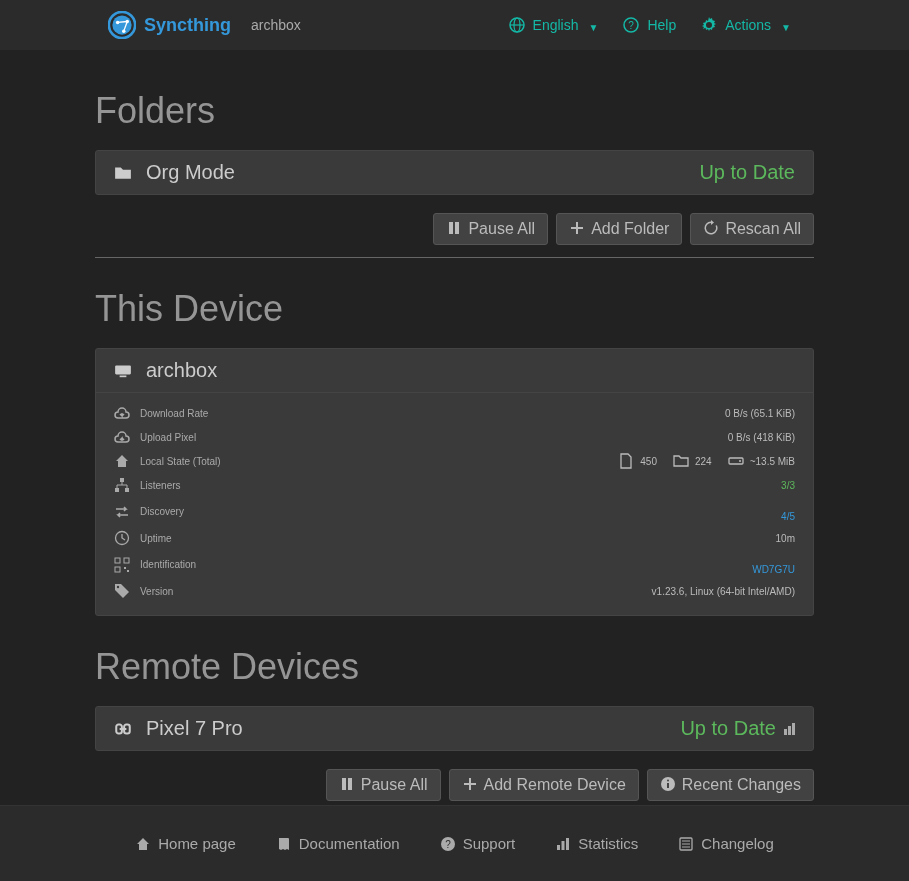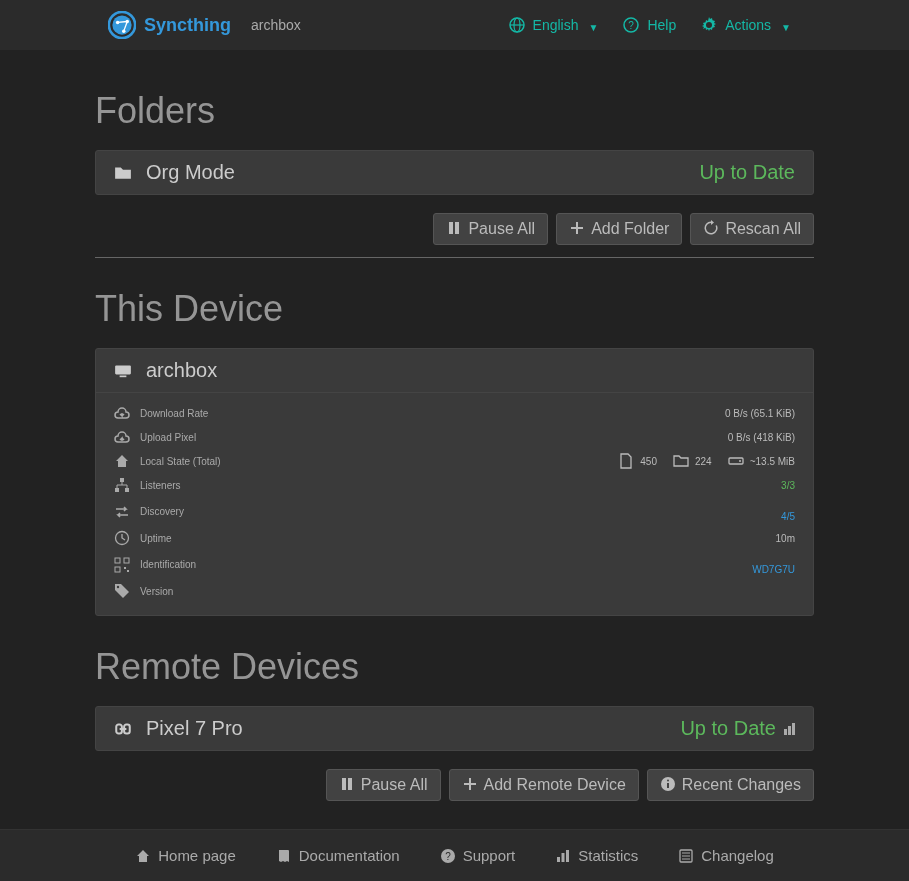--- a/index.html
+++ b/index.html
@@ -76,21 +76,21 @@
     cursor:pointer;
     display:flex;
     align-items:flex-start;
     gap:6px;
   }
   hr { border:none; border-top:1px solid #666; margin: 8px 0 0 0;}
   .footer {
     background:#2b2b2b;
     position:absolute;
     bottom:0; left:0; right:0;
-    height:52px;
+    height:76px;
     border-top: 1px solid #333;
     display:flex;
     align-items:center;
     justify-content:center;
     gap: 40px;
   }
   .footer a { color:#aaa; text-decoration:none; display:flex; align-items:center; gap:7px; font-size:15px;}
   svg { display:block; }
   .ico { width:16px; height:16px; fill:currentColor; flex-shrink:0;}
   .ico-brand { width:28px; height:28px; }
@@ -303,20 +303,23 @@
           </div>
       </div>
       <div class="info-row">
         <div class="info-label">
           <svg class="ico" viewBox="0 0 16 16">
               <path d="M1 1h6l8 8-6 6-8-8z" fill="currentColor"></path>
               <circle cx="4" cy="4" r="1.2" fill="#3a3a3a"></circle>
             </svg>
           <span>Version</span>
         </div>
+        <div class="info-value">
+            <span>v1.23.6, Linux (64-bit Intel/AMD)</span>
+          </div>
       </div>
     </div>
   </div>
 
   <h3 class="tight-top">Remote Devices</h3>
   <div class="panel">
     <div class="panel-heading">
       <div class="left-side">
         <svg class="ico-panel" viewBox="0 0 16 16">
             <rect x="2" y="4" width="5" height="8" rx="2" fill="none" stroke="currentColor" stroke-width="1.8"></rect>

